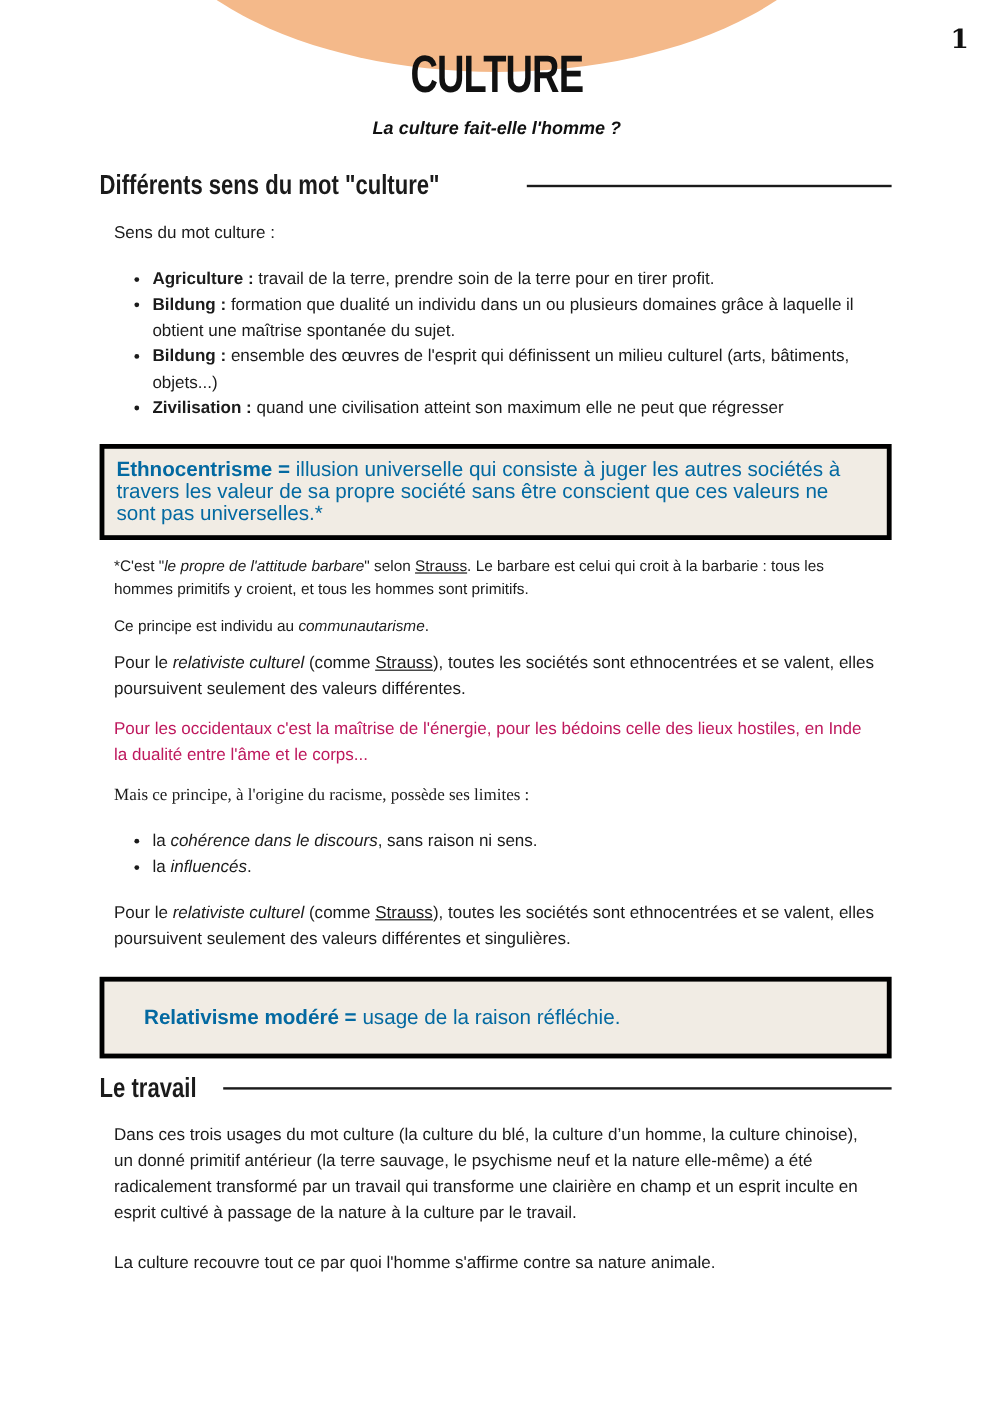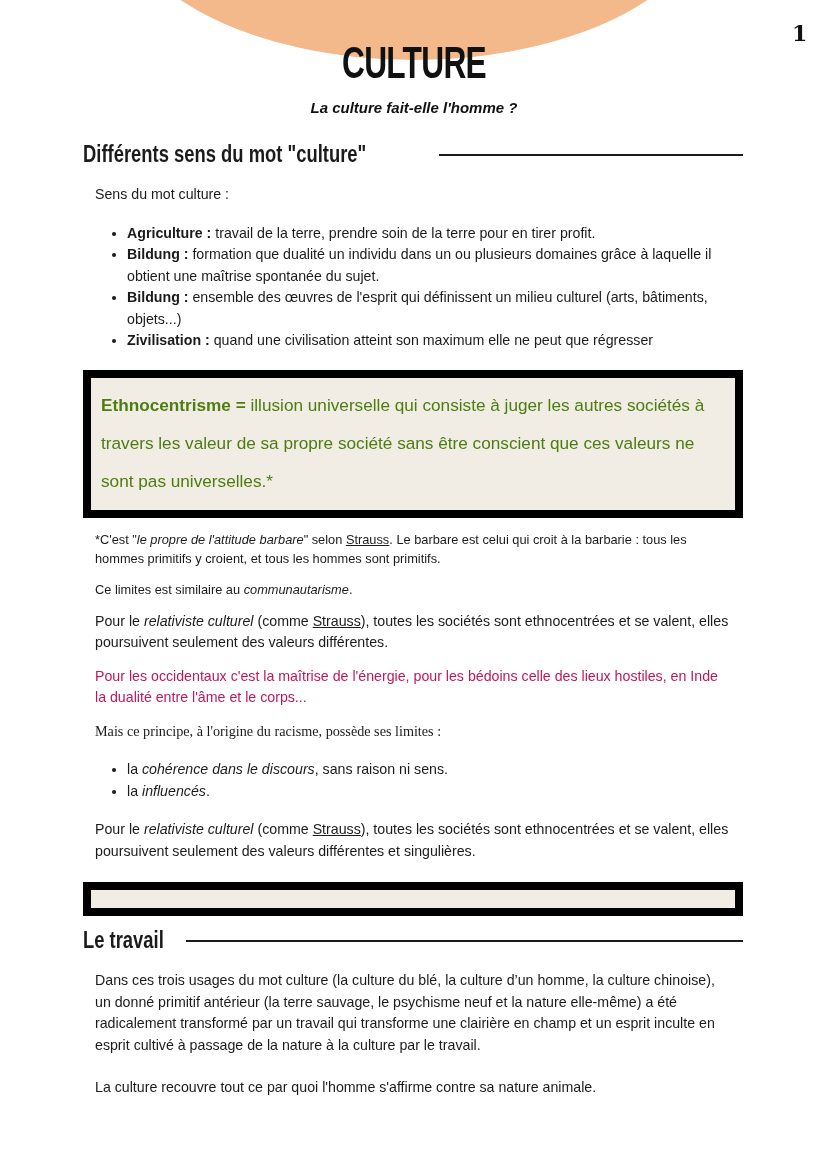--- a/index.html
+++ b/index.html
@@ -14,22 +14,22 @@
            letter-spacing: -1px; transform: scaleX(0.72); transform-origin: center; color: #111; }
   .subtitle { position: absolute; left: 0; width: 828px; top: 99px; text-align: center;
               font-weight: bold; font-style: italic; font-size: 15px; color: #111; }
   .content { position: absolute; left: 83px; width: 660px; top: 138px; font-size: 14.2px; line-height: 21.5px; }
   .h2 { display: flex; align-items: center; font-weight: bold; font-size: 23px; margin: 0 0 6px 0; height: 34px; }
   .h2 .h2text { display: inline-block; transform: scaleX(0.8); transform-origin: left center; white-space: nowrap; }
   .h2 .rule { flex: 1; height: 2px; background: #1b1b1b; margin-left: 2px; }
   ul { margin: 17px; padding-left: 27px; }
   li { margin: 0; }
   p { margin: 12px; }
-  .box { background: #f1ece4; border: 8px solid #000000; padding: 8px 12px 10px 10px;
-         font-size: 17.2px; line-height: 38px; color: #4d7c0f; }
+  .box { background: #f1ece4; border: 4px solid #000000; padding: 8px 12px 10px 10px;
+         font-size: 17.2px; line-height: 18px; color: #0369a1; }
   .box.b2 { padding-left: 21px; }
   .small { font-size: 12.8px; line-height: 19px; }
   .peach { color: #be185d; }
   u { }
 </style>
 </head>
 <body>
 
 <div class="blob"></div>
 <div class="page-num">1</div>
@@ -50,35 +50,36 @@
     <li><b>Bildung :</b><span> ensemble des œuvres de l'esprit qui définissent un milieu culturel (arts, bâtiments, objets...)</span></li>
     <li><b>Zivilisation :</b><span> quand une civilisation atteint son maximum elle ne peut que régresser</span></li>
   </ul>
 
   <div class="box" style="margin-top:18px;">
     <b>Ethnocentrisme =</b><span> illusion universelle qui consiste à juger les autres sociétés à travers les valeur de sa propre société sans être conscient que ces valeurs ne sont pas universelles.*</span>
   </div>
 
   <div class="small" style="margin-top:6px;">
     <p><span>*C'est "</span><i>le propre de l'attitude barbare</i><span>" selon </span><u>Strauss</u><span>. Le barbare est celui qui croit à la barbarie : tous les hommes primitifs y croient, et tous les hommes sont primitifs.</span></p>
-    <p><span>Ce limites est similaire au </span><i>communautarisme</i><span>.</span></p>
+    <p><span>Ce principe est individu au </span><i>communautarisme</i><span>.</span></p>
   </div>
 
   <p style="margin-top:4px;"><span>Pour le </span><i>relativiste culturel</i><span> (comme </span><u>Strauss</u><span>), toutes les sociétés sont ethnocentrées et se valent, elles poursuivent seulement des valeurs différentes.</span></p>
 
   <p class="peach" style="margin-top:5px;">Pour les occidentaux c'est la maîtrise de l'énergie, pour les bédoins celle des lieux hostiles, en Inde la dualité entre l'âme et le corps...</p>
 
   <p style="margin-top:5px;font-family:Liberation Serif, serif;">Mais ce principe, à l'origine du racisme, possède ses limites :</p>
   <ul>
     <li><span>la </span><i>cohérence dans le discours</i><span>, sans raison ni sens.</span></li>
     <li><span>la </span><i>influencés</i><span>.</span></li>
   </ul>
   <p><span>Pour le </span><i>relativiste culturel</i><span> (comme </span><u>Strauss</u><span>), toutes les sociétés sont ethnocentrées et se valent, elles poursuivent seulement des valeurs différentes et singulières.</span></p>
 
   <div class="box b2" style="margin-top:20px;">
+    <p><b>Relativisme modéré =</b><span> usage de la raison réfléchie.</span></p>
   </div>
 
   <div class="h2" style="margin-top:8px;">
     <span class="h2text">Le travail</span>
     <span class="rule"></span>
   </div>
 
   <p>Dans ces trois usages du mot culture (la culture du blé, la culture d’un homme, la culture chinoise), un donné primitif antérieur (la terre sauvage, le psychisme neuf et la nature elle-même) a été radicalement transformé par un travail qui transforme une clairière en champ et un esprit inculte en esprit cultivé à passage de la nature à la culture par le travail.</p>
   <p style="margin-top:21px;">La culture recouvre tout ce par quoi l'homme s'affirme contre sa nature animale.</p>
 </div>

